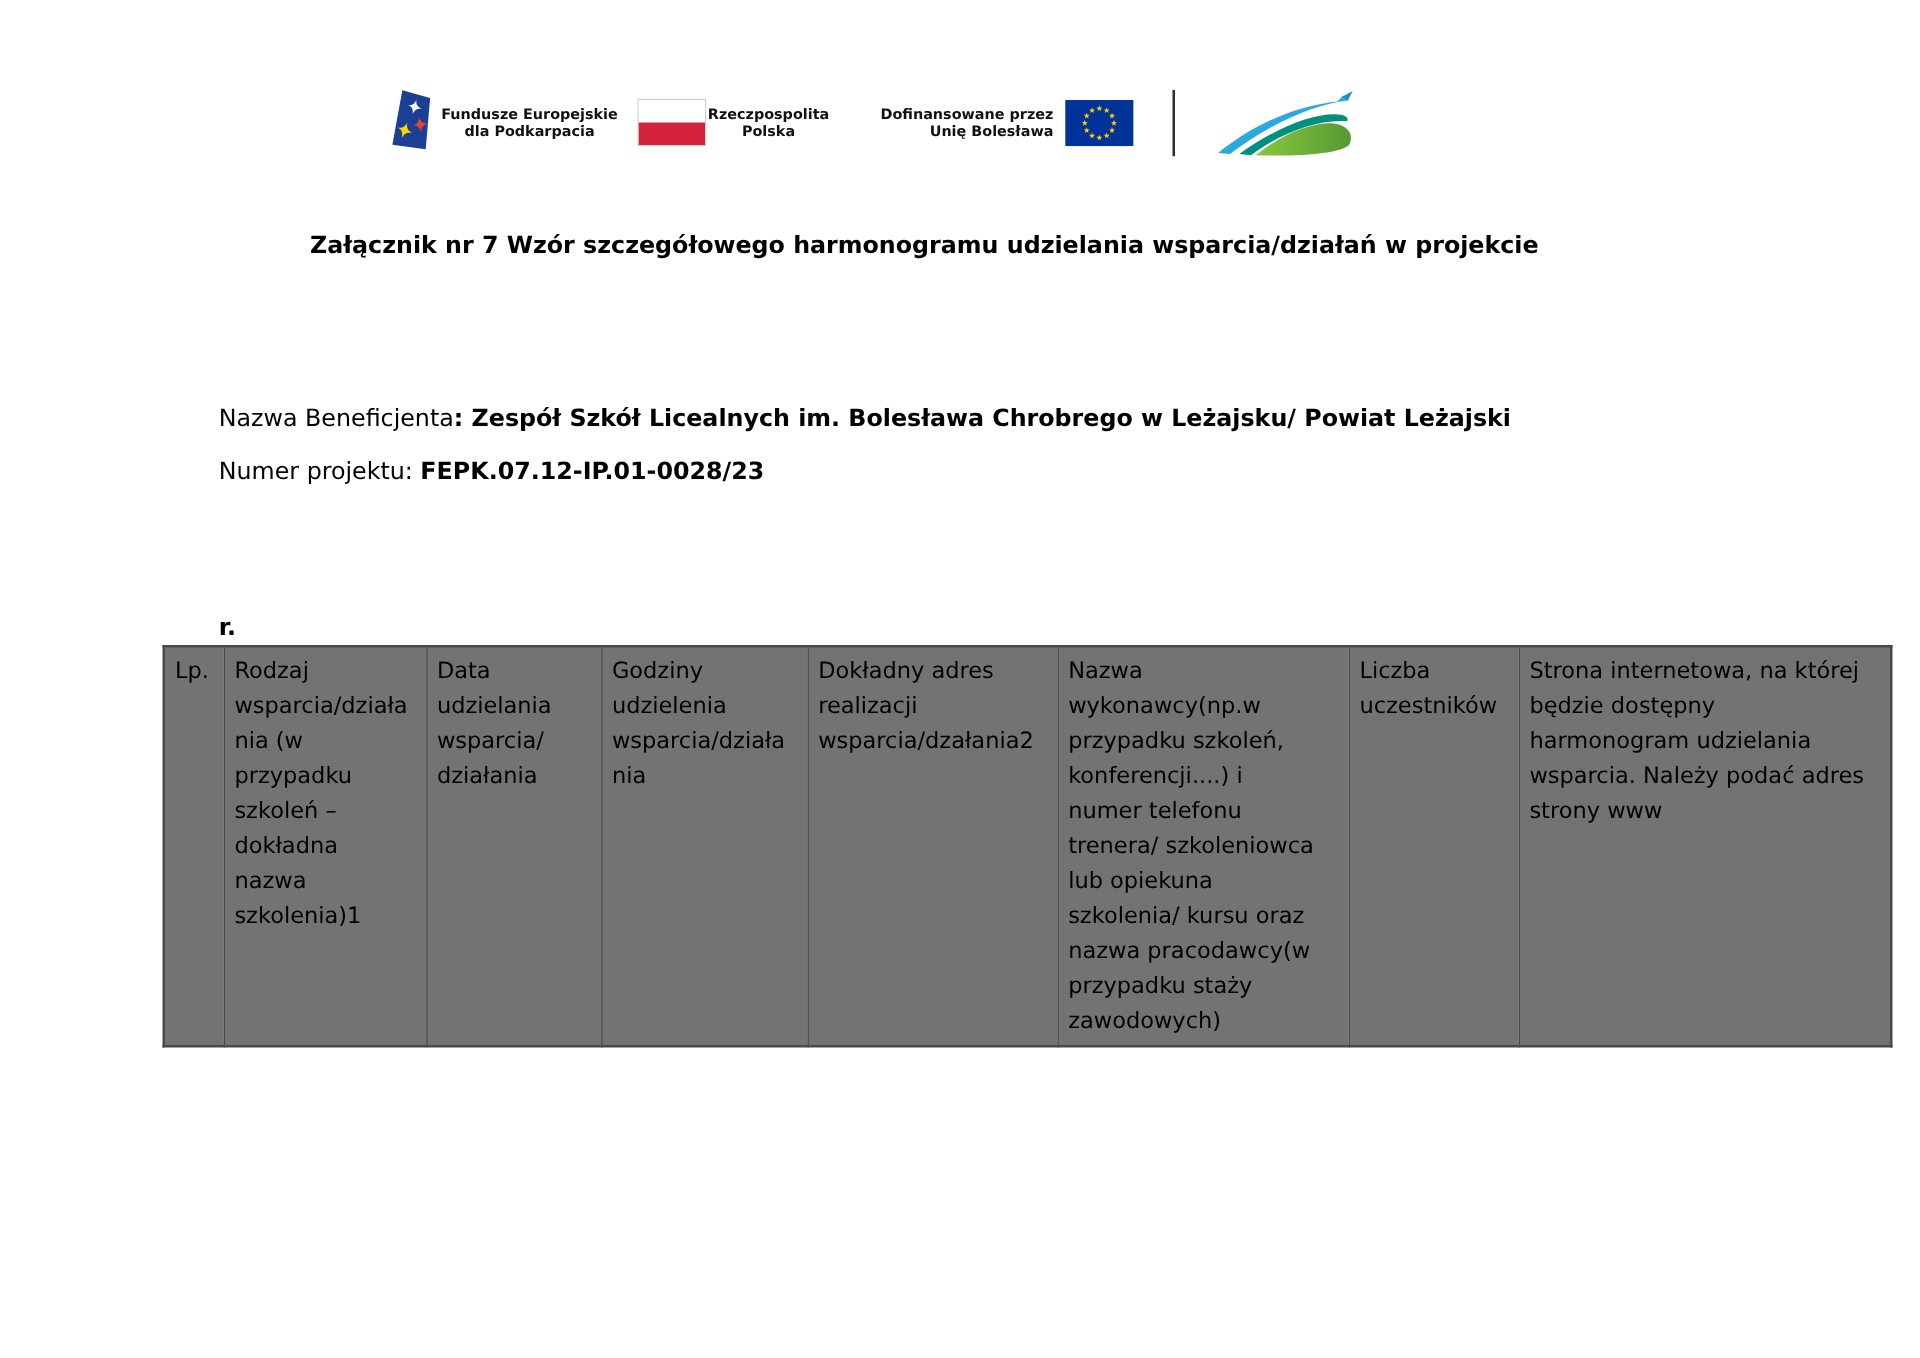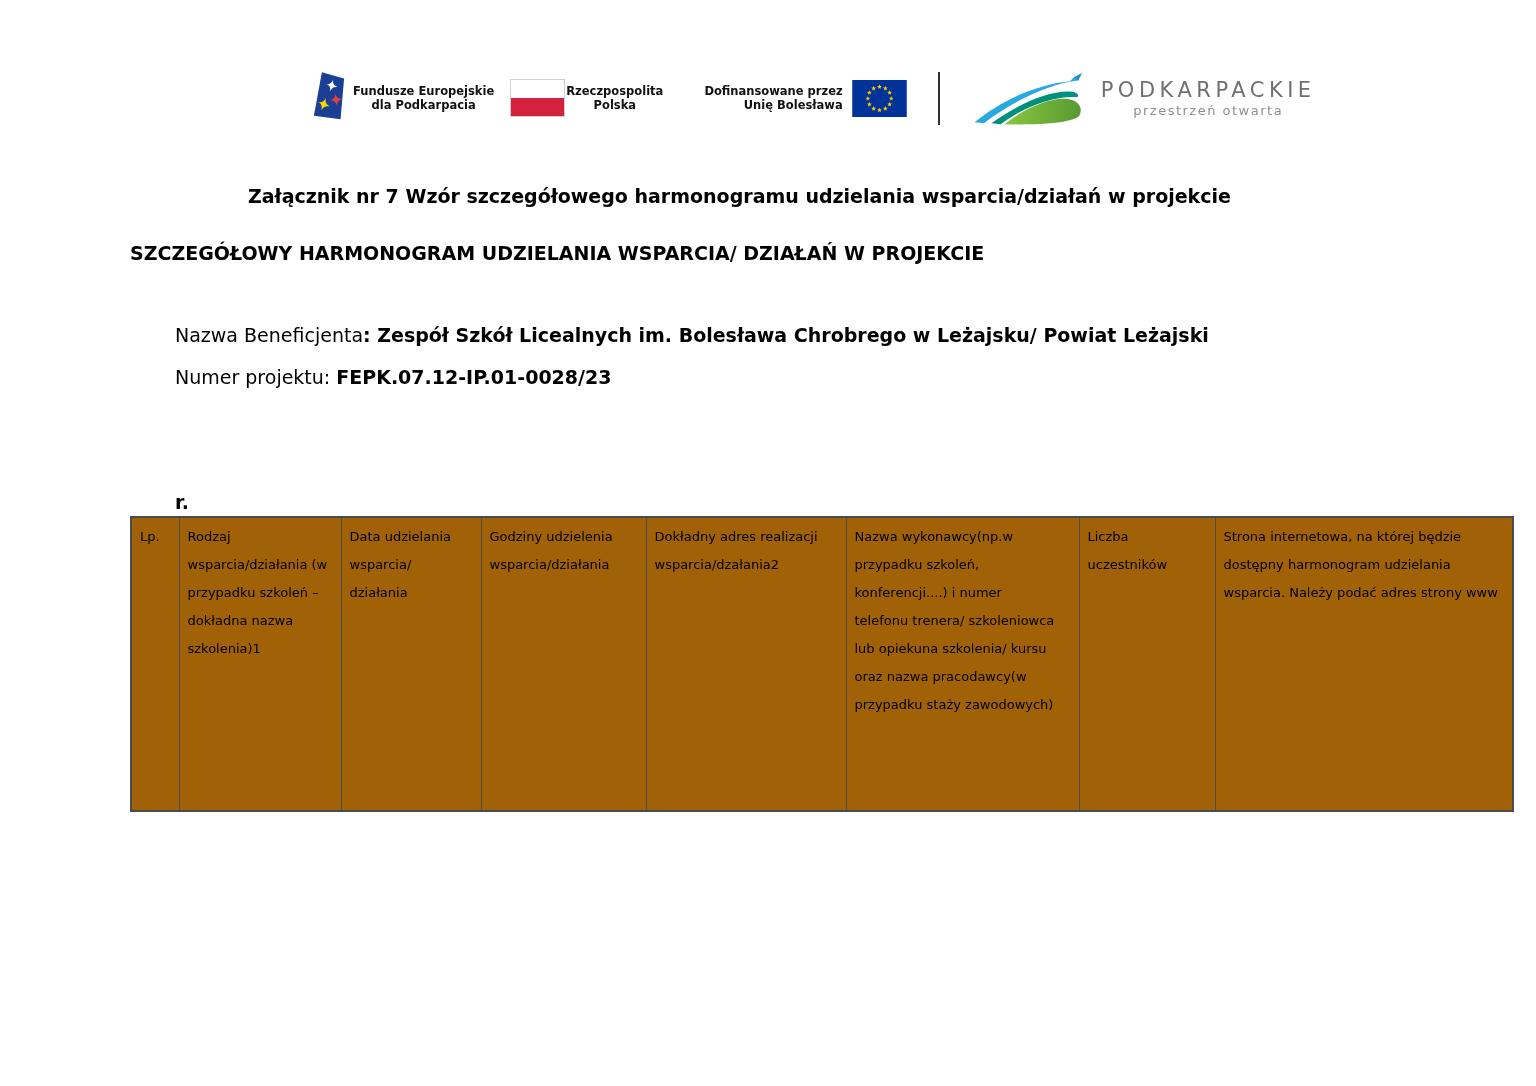--- a/index.html
+++ b/index.html
@@ -64,24 +64,24 @@
   .f-period      { left: 130px; top: 461px; }
   .f-period2     { left: 130px; top: 491px; }
 
   
   table.schedule {
     position: absolute; left: 130px; top: 516px; width: 1382px;
     border-collapse: collapse; table-layout: fixed;
     border: 2px solid #4a4a4a;
   }
   table.schedule th {
-    background: #a16207;
+    background: #737373;
     border: 1.5px solid #4a4a4a;
     font-weight: 400;
-    font-size: 13px;
+    font-size: 18px;
     line-height: 28px;
     text-align: left;
     vertical-align: top;
     padding: 5px 7px 5px 8px;
     height: 294px;
     overflow-wrap: break-word;
     word-wrap: break-word;
   }
   table.schedule th.col-contractor { padding-right: 24px; }
 </style>
@@ -148,29 +148,24 @@
           <linearGradient id="hill" x1="0" y1="0" x2="1" y2="0">
             <stop offset="0" stop-color="#8cc63f"></stop>
             <stop offset="1" stop-color="#569a32"></stop>
           </linearGradient>
         </defs>
         <path d="M2,57 C30,34 66,17 104,13 L109,8 L114,12 C80,16 42,35 12,58 Z" fill="#2aa9e0"></path>
         <polygon points="108,9 117,4 113,12" fill="#1d8fc4"></polygon>
         <path d="M20,58 C48,38 78,24 102,24 C112,24 114,28 112,30 C86,28 52,42 30,59 Z" fill="#00917e"></path>
         <path d="M34,59 C58,40 84,30 102,32 C114,34 118,42 114,50 C106,58 70,60 34,59 Z" fill="url(#hill)"></path>
       </svg>
-      <div class="pk-text">
-        <div class="pk-title">PODKARPACKIE</div>
-        <div class="pk-sub">przestrzeń otwarta</div>
-      </div>
     </div>
   </header>
 
   <p class="attachment-title">Załącznik nr 7 Wzór szczegółowego harmonogramu udzielania wsparcia/działań w projekcie</p>
-  <p class="main-title">SZCZEGÓŁOWY HARMONOGRAM UDZIELANIA WSPARCIA/ DZIAŁAŃ W PROJEKCIE</p>
 
   <p class="field f-beneficiary"><span>Nazwa Beneficjenta</span><b>: Zespół Szkół Licealnych im. Bolesława Chrobrego w Leżajsku/ Powiat Leżajski</b></p>
 
   <p class="field f-number"><span>Numer projektu: </span><b>FEPK.07.12-IP.01-0028/23</b></p>
 
 
   <p class="field f-period2"><b>r.</b></p>
 
   <table class="schedule">
     <colgroup>

